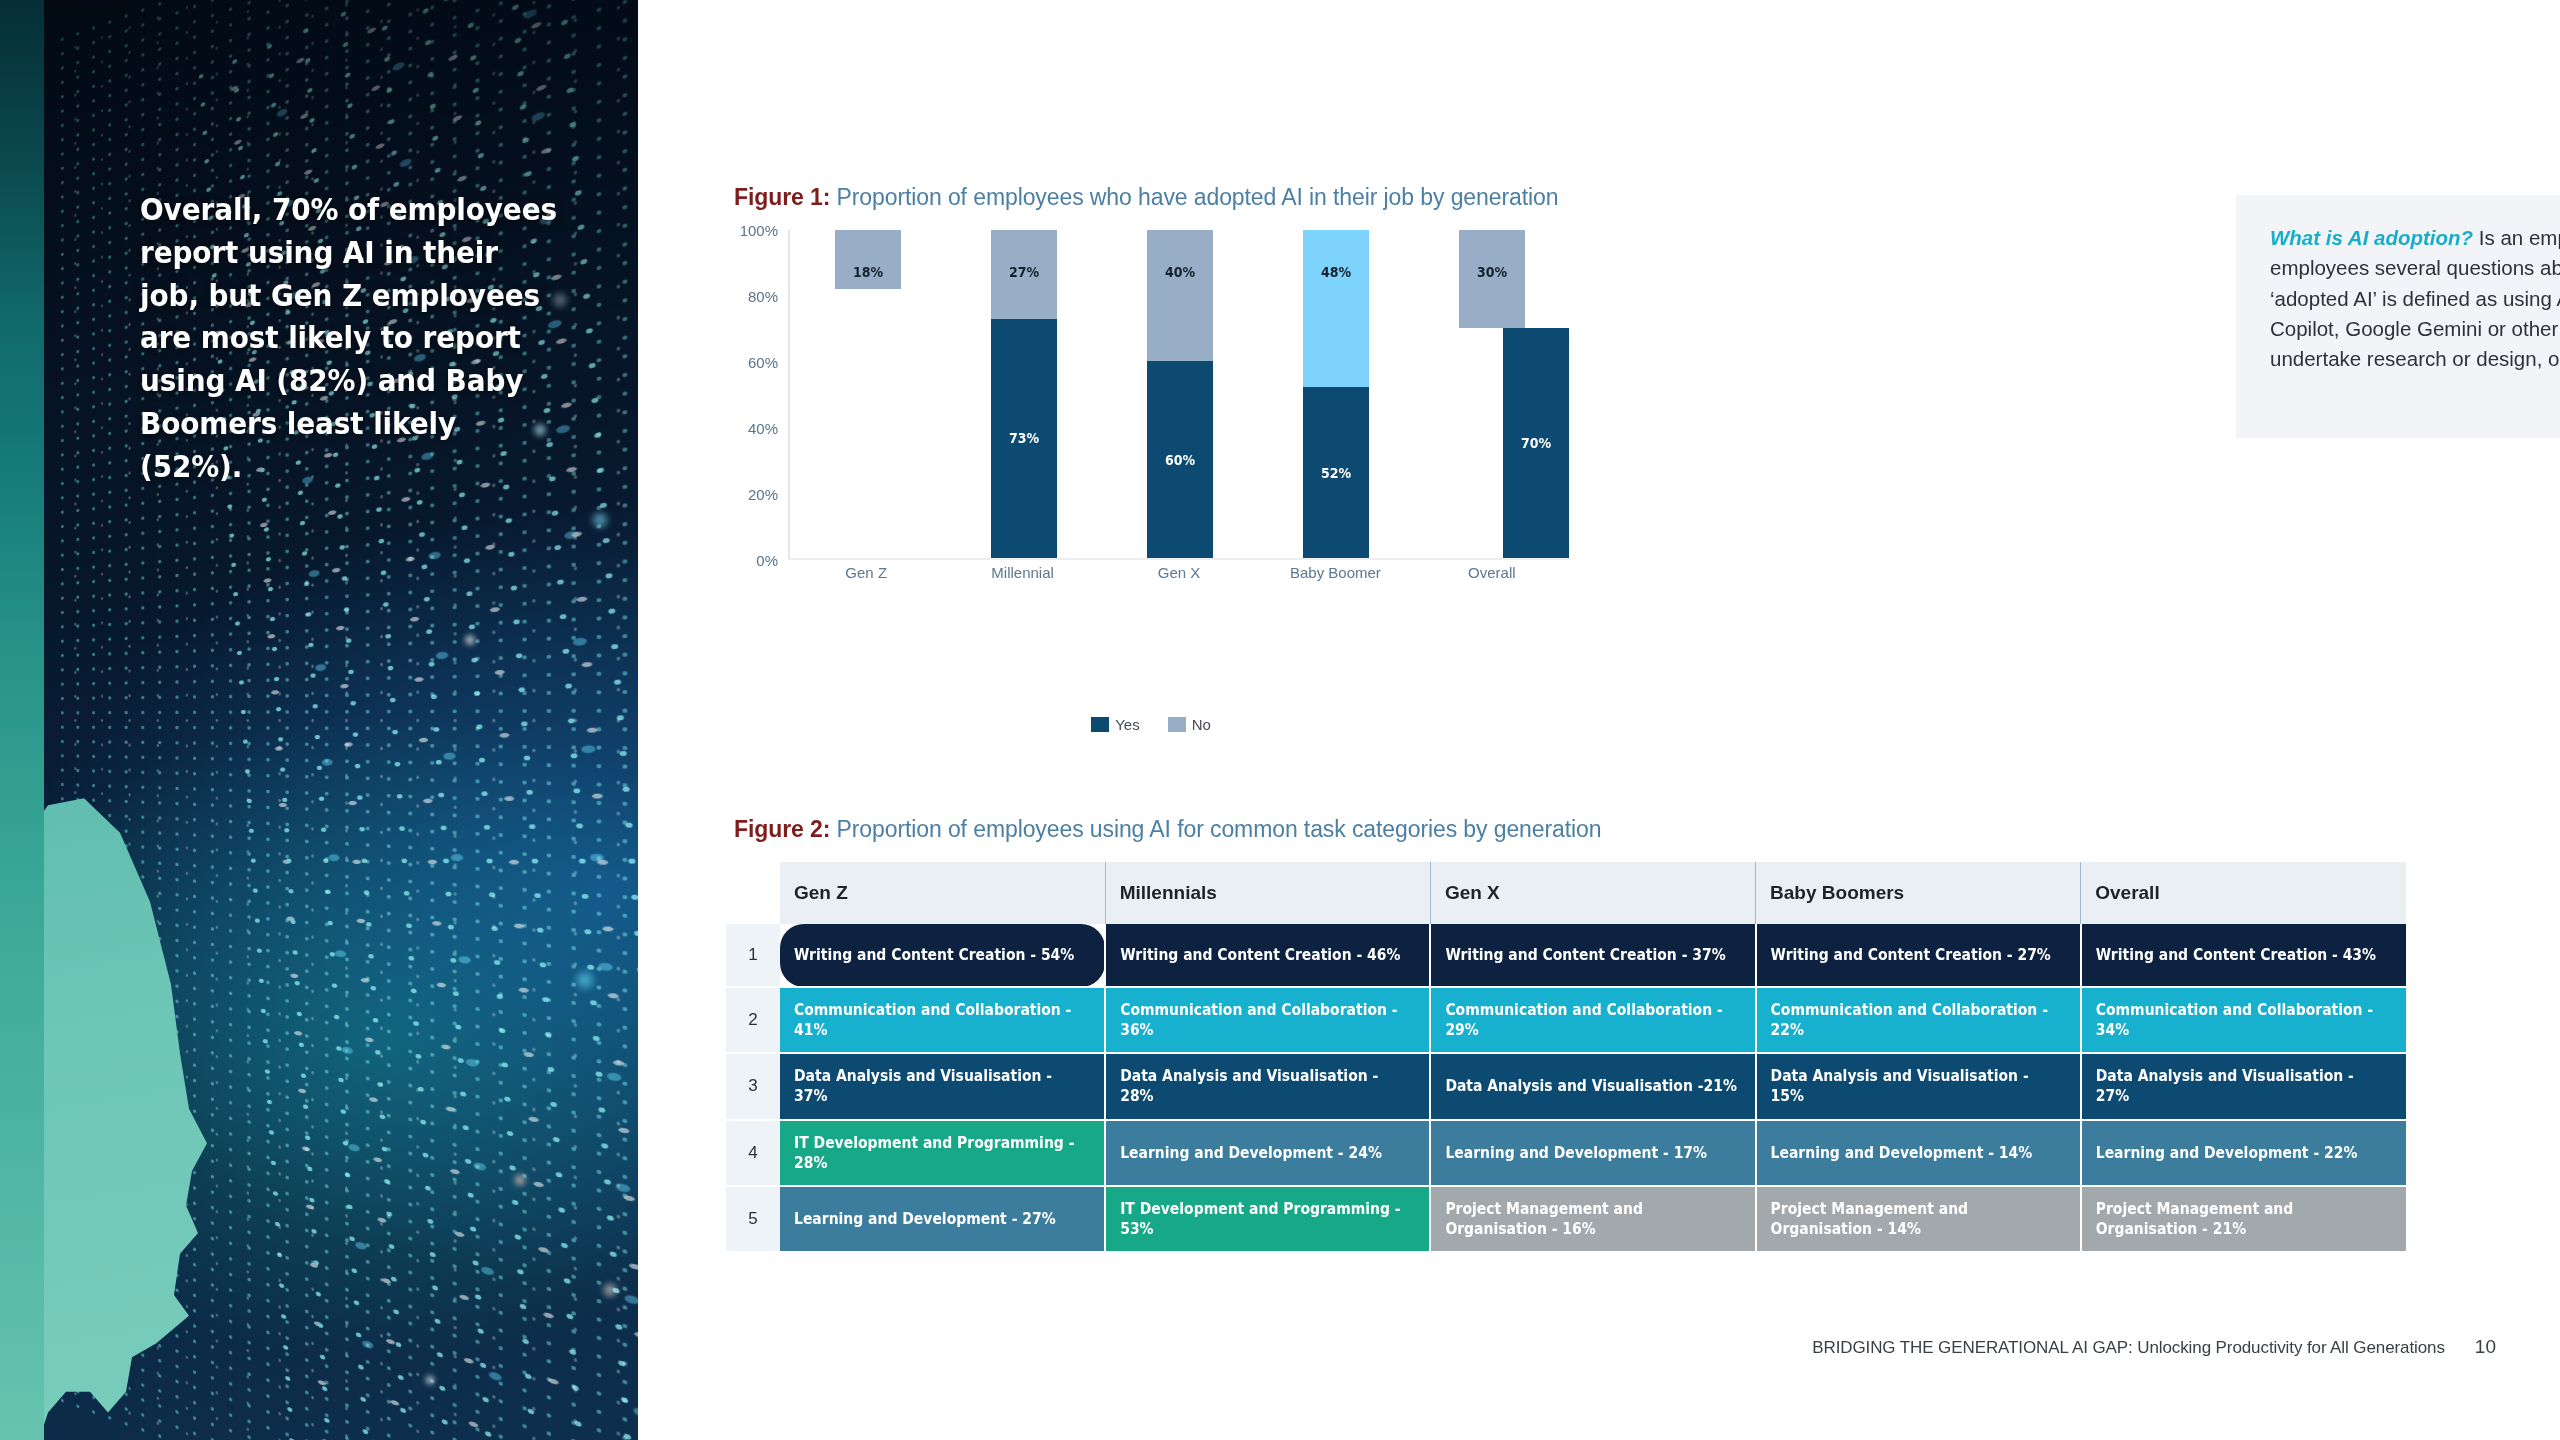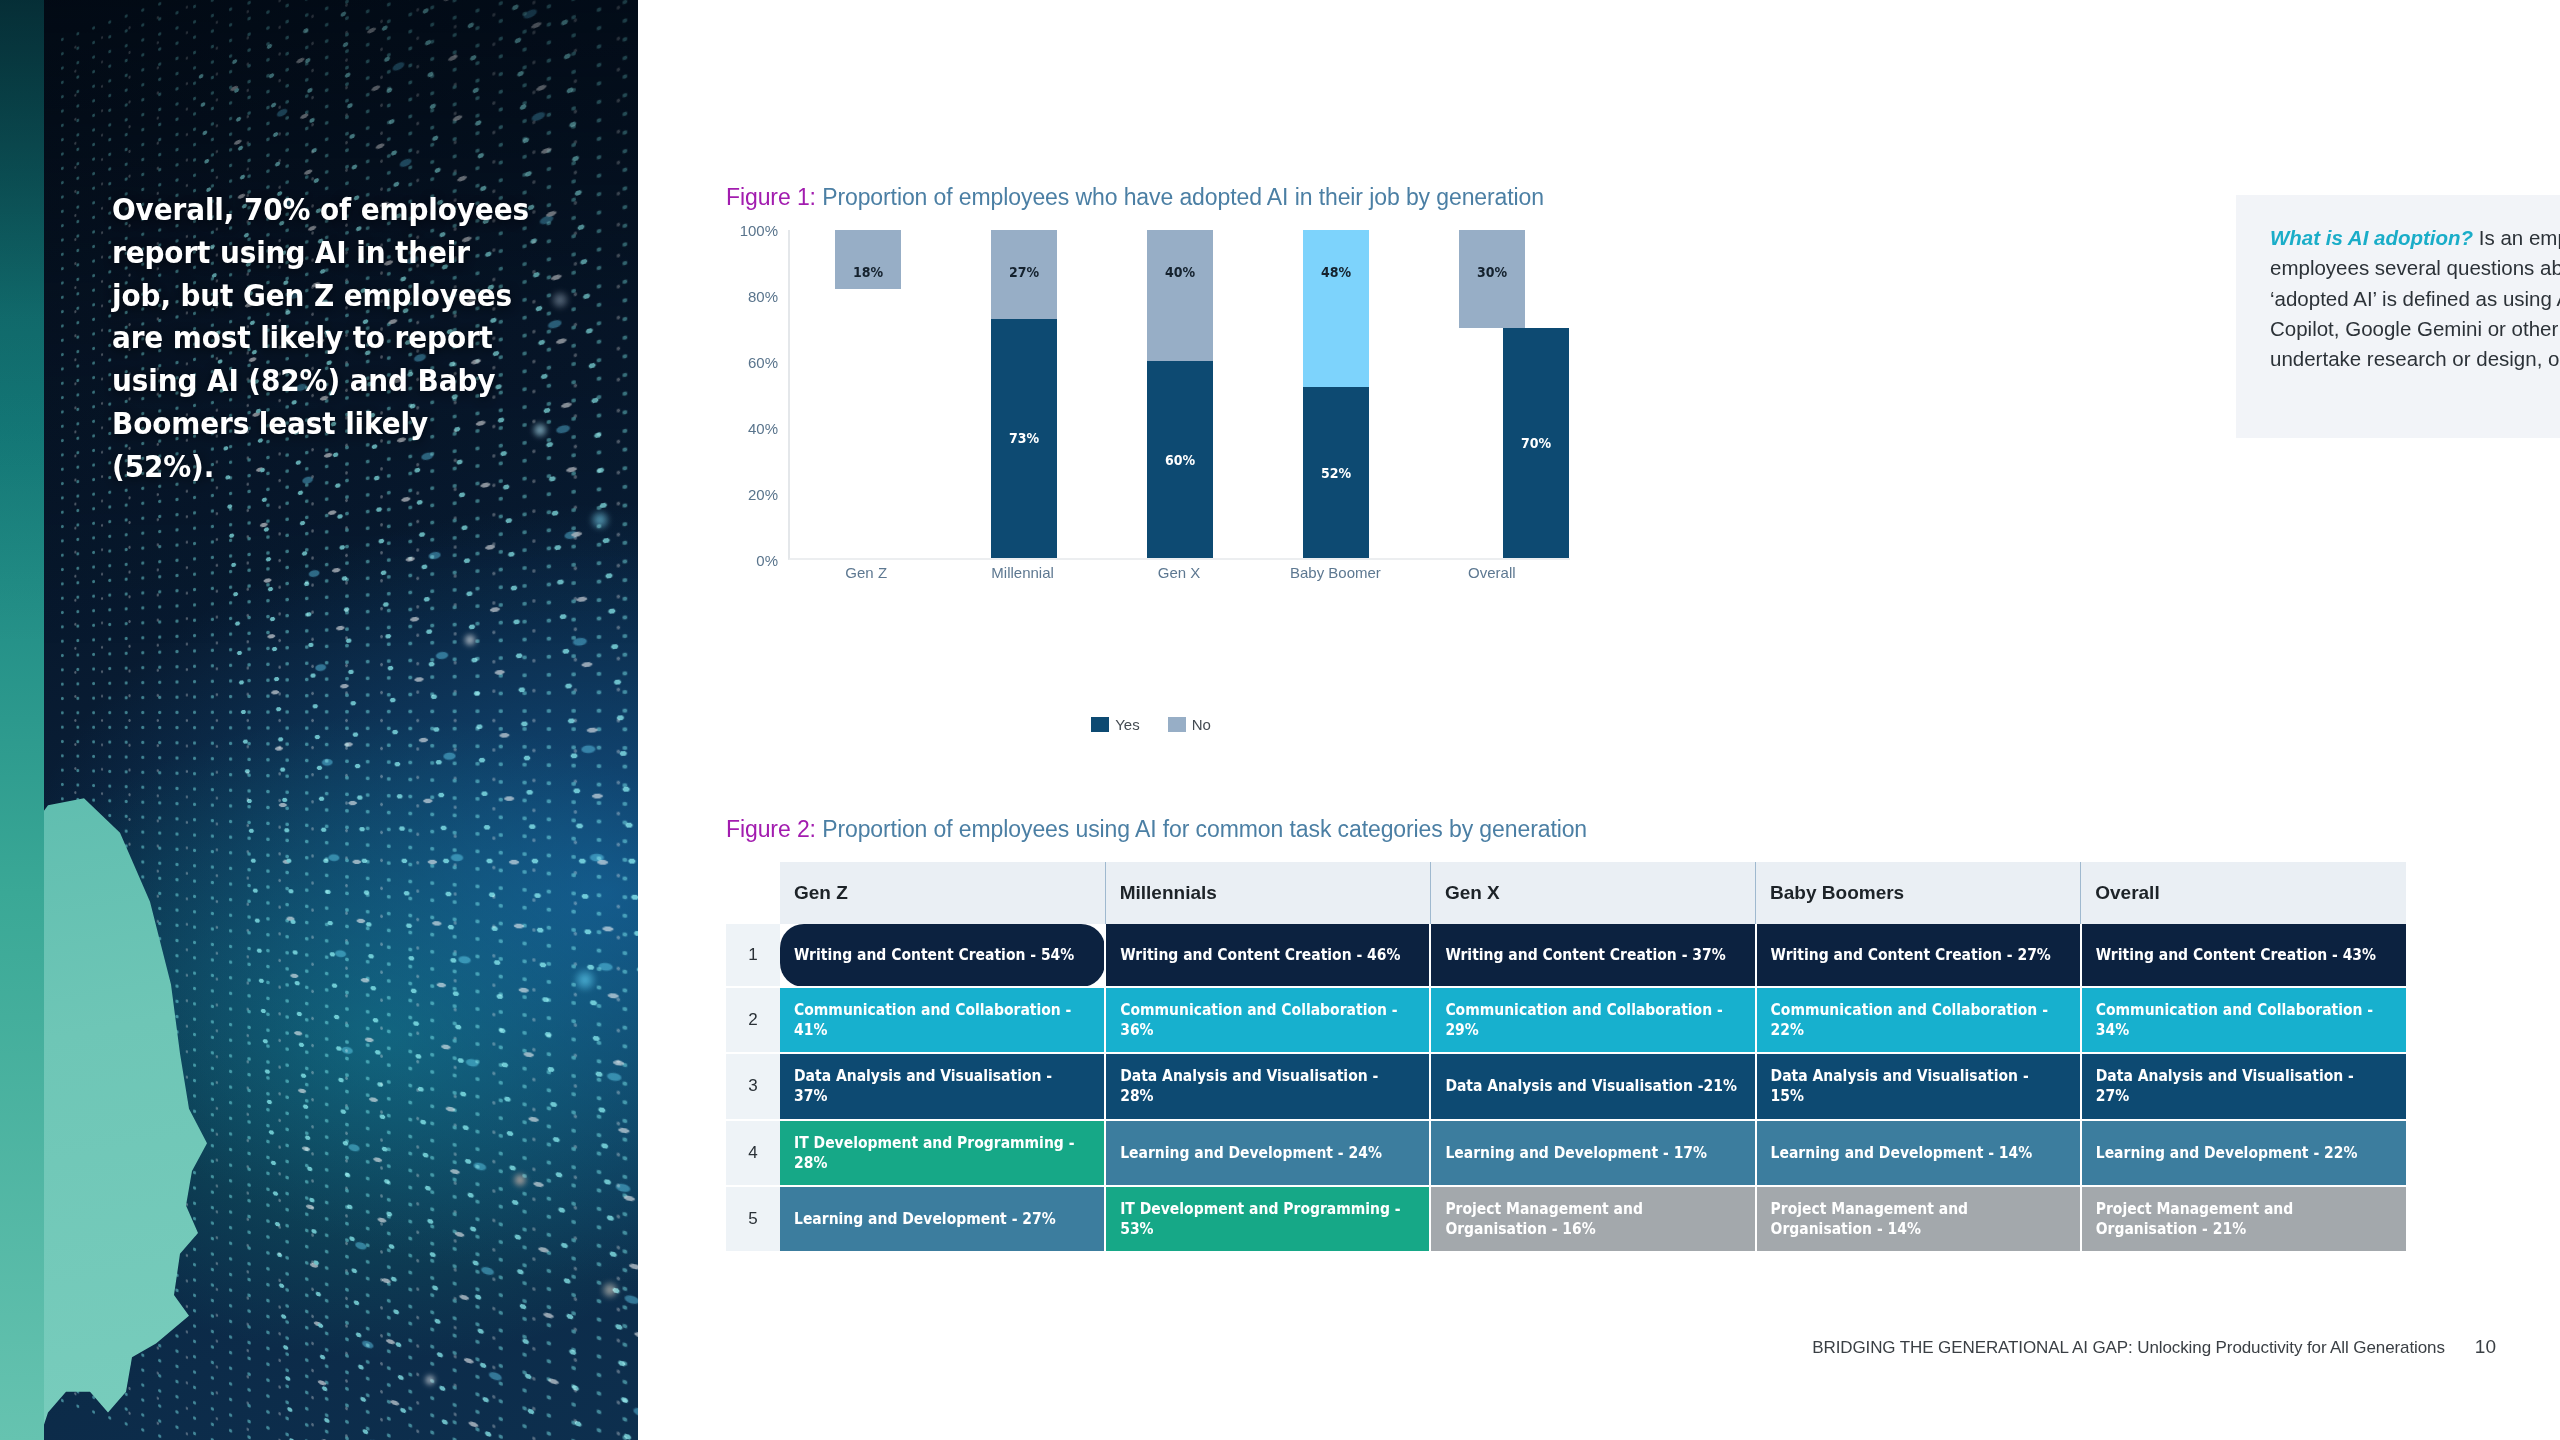--- a/index.html
+++ b/index.html
@@ -73,37 +73,37 @@
       radial-gradient(circle 14px at 610px 1290px, rgba(255,235,200,0.7), rgba(0,0,0,0) 70%),
       radial-gradient(circle 10px at 430px 1380px, rgba(255,255,255,0.8), rgba(0,0,0,0) 70%),
       radial-gradient(circle 15px at 560px 300px, rgba(200,220,240,0.6), rgba(0,0,0,0) 70%);
     filter: blur(2px);
   }
   .hero-vignette {
     position:absolute; inset:0;
     background: linear-gradient(180deg, rgba(0,8,18,0.55) 0%, rgba(0,8,18,0.12) 22%, rgba(0,8,18,0) 45%);
   }
   .hero-quote {
-    position: absolute; left: 112px; top: 188px; width: 420px;
+    position: absolute; left: 140px; top: 188px; width: 420px;
     color: #ffffff;
     font-family: "DejaVu Sans Condensed", "Liberation Sans Narrow", "Liberation Sans", sans-serif;
     font-size: 31px; line-height: 1.38; font-weight: 600;
     letter-spacing: -0.1px;
     text-shadow: 0 2px 10px rgba(0,0,0,0.55);
   }
 
   
   .content { position:absolute; left: 638px; top:0; right:0; bottom:0; background:#fff; }
 
   .fig-title {
     position:absolute;
     color:#4b7fa4; font-size: 23px; letter-spacing:-0.1px;
     white-space: nowrap;
   }
-  .fig-title .lead { font-weight: 400; color:#a21caf; }
+  .fig-title .lead { font-weight: 700; color:#7f1d1d;margin-left:8px; }
 
   #fig1-title { left: 88px; top: 184px; }
   #fig2-title { left: 88px; top: 816px; }
 
   
   .chart { position:absolute; left: 88px; top: 230px; width: 850px; height: 330px; }
   .y-axis { position:absolute; left:0; top:0; width: 58px; height: 100%; }
   .y-tick {
     position:absolute; right: 6px; transform: translateY(-50%);
     font-size: 15px; color:#59748c; white-space:nowrap;

